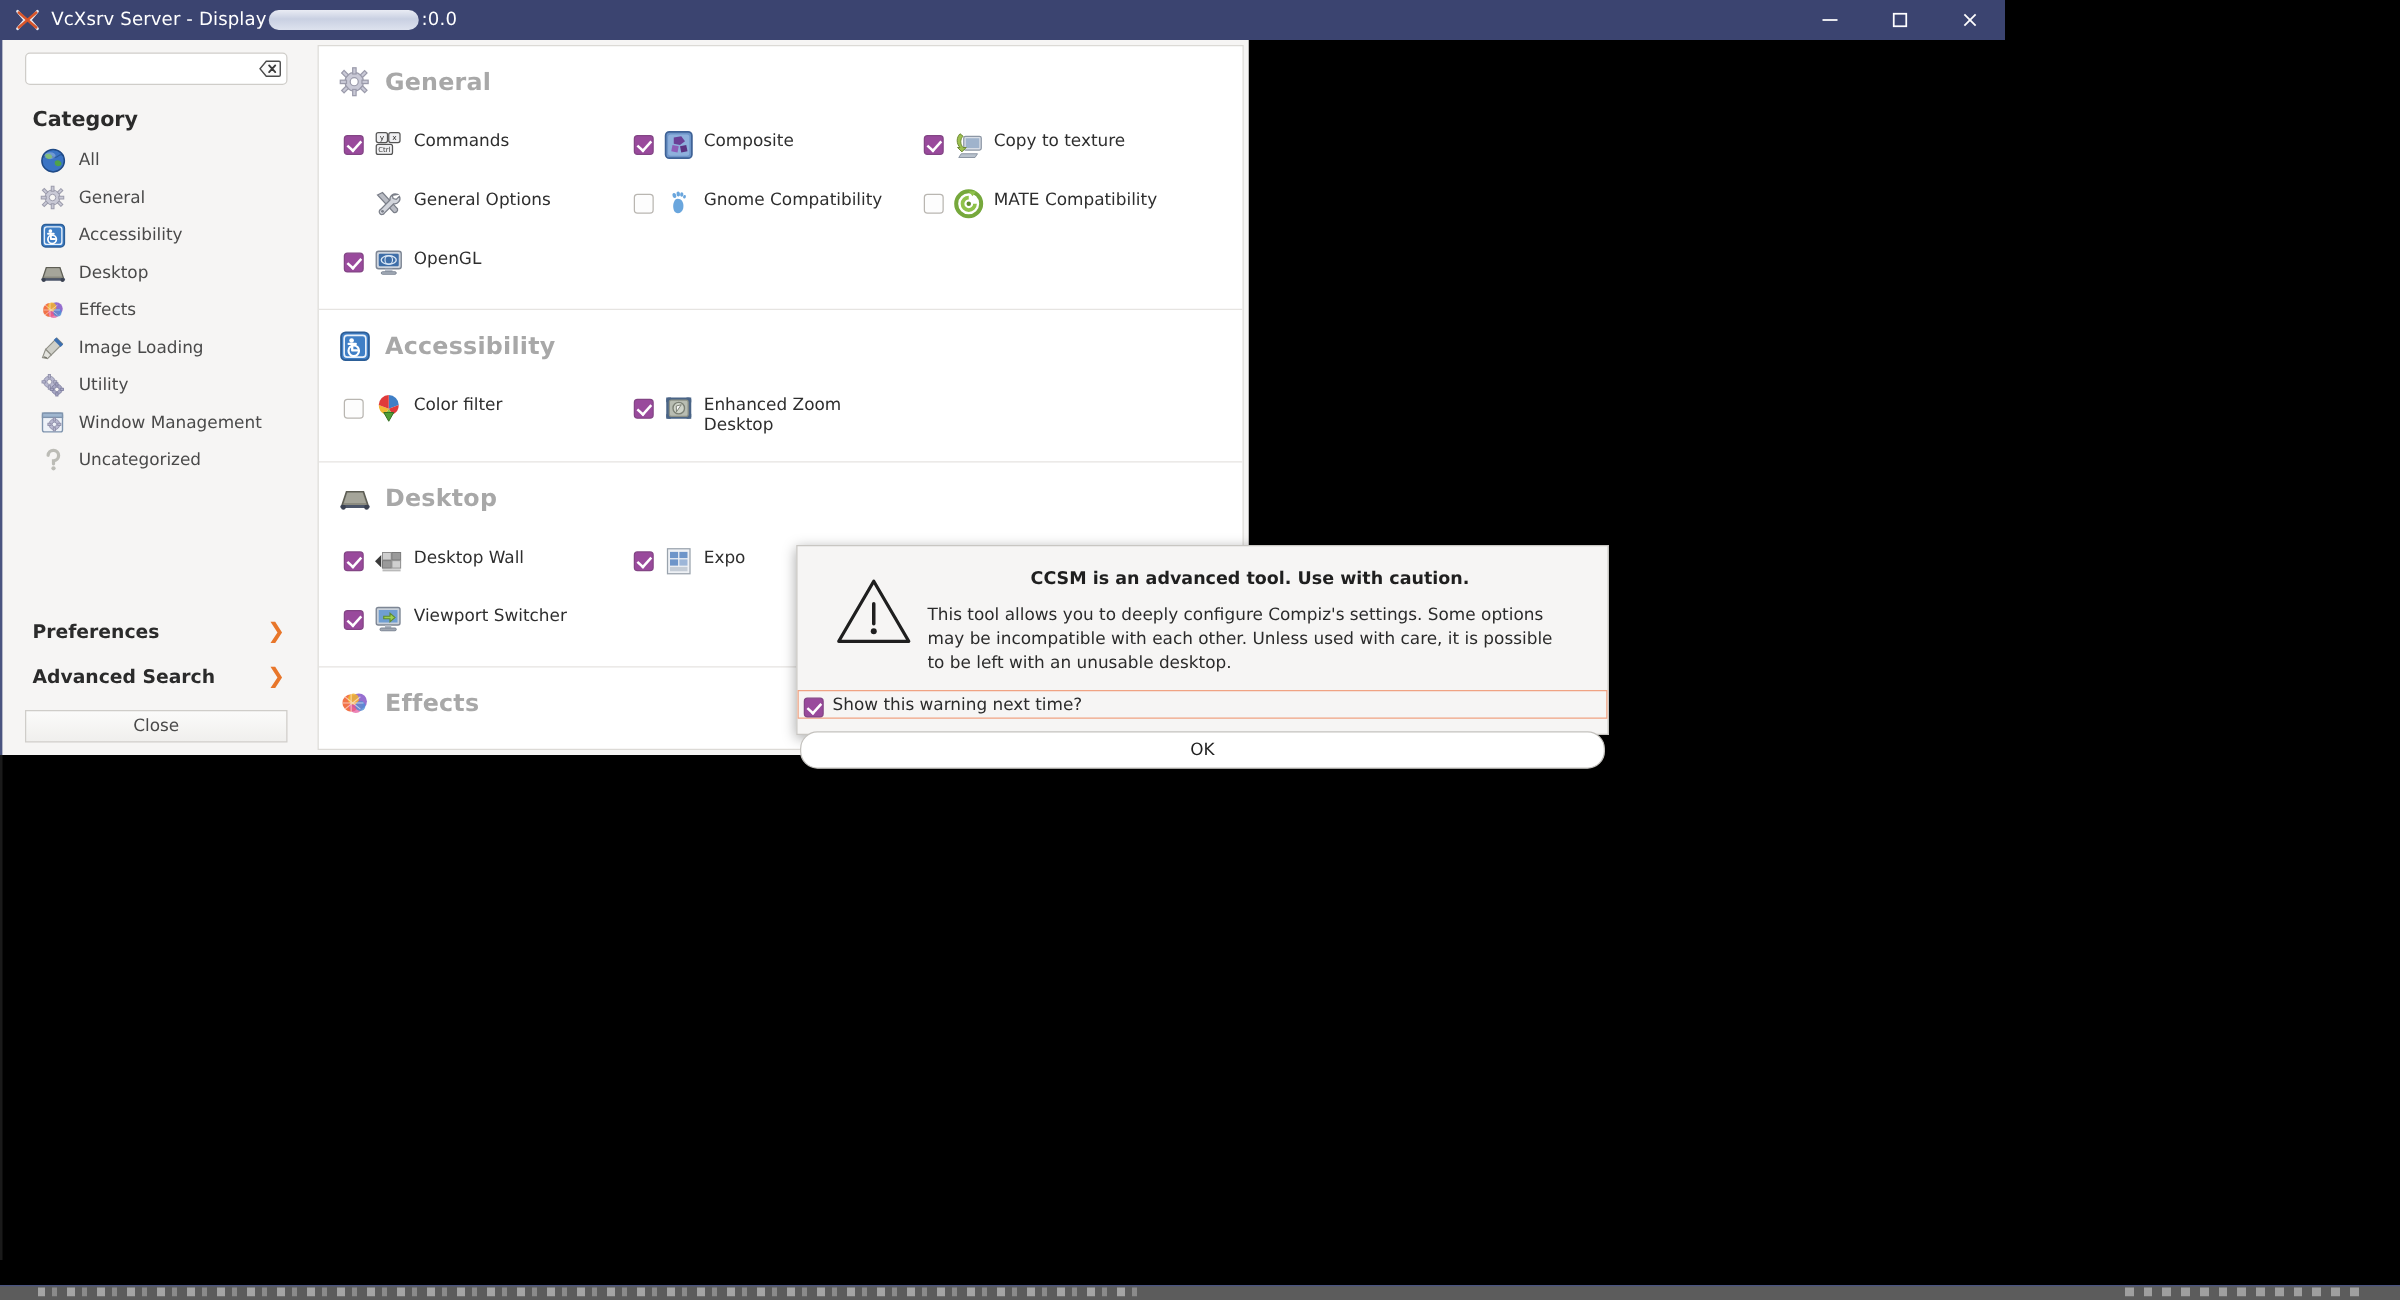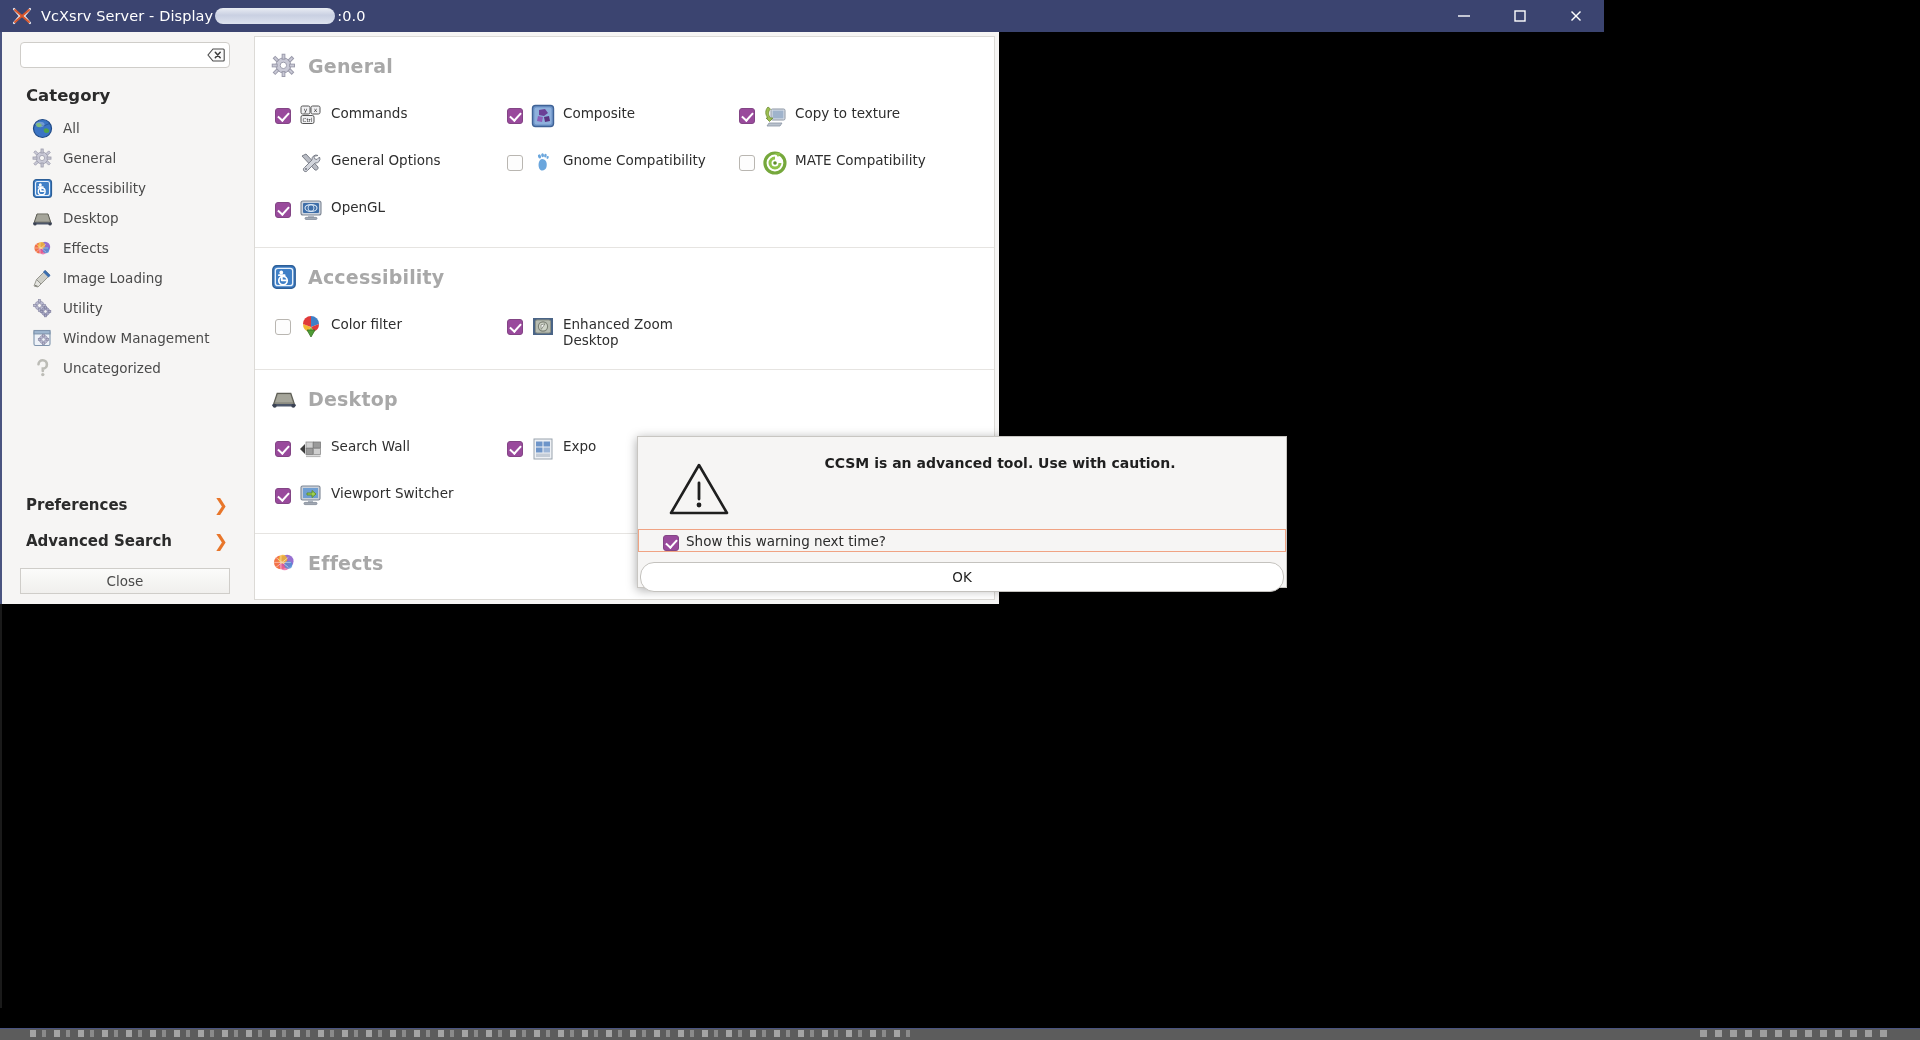--- a/index.html
+++ b/index.html
@@ -141,21 +141,21 @@
     display: flex; flex-direction: column;
   }
   .dlg-body { display: flex; padding: 14px 18px 8px 18px; flex: none; }
   .dlg-ico { width: 86px; flex: none; display: flex; align-items: flex-start; justify-content: center; padding-top: 10px; }
   .dlg-text { flex: 1; padding-right: 10px; }
   .dlg-title { font-size: 14px; font-weight: bold; color: #1f1f1f; text-align: center; padding: 4px 0 12px 0; }
   .dlg-msg { font-size: 13.5px; color: #2b2b2b; line-height: 1.42; }
   .dlg-check-row {
     margin: 4px 0 0 0; height: 31px;
     border: 1px solid #f0a383; background: #f6f5f4;
-    display: flex; align-items: center; padding-left: 24px; gap: 7px;
+    display: flex; align-items: center; padding-left: 4px; gap: 7px;
   }
   .dlg-check-row .lbl { font-size: 13.5px; color: #2b2b2b; }
   .dlg-foot { padding: 10px 0 0 0; margin-top: auto; }
   .dlg-ok {
     margin: 0 2px 2px 2px; height: 30px;
     background: #ffffff; border: 1px solid #c4c2be; border-radius: 14px;
     display: flex; align-items: center; justify-content: center;
     font-size: 13.5px; color: #1f1f1f;
   }
 
@@ -593,21 +593,21 @@
             <span class="pico">
               <svg width="26" height="26" viewBox="0 0 26 26">
                 <path d="M7 8 L2 13 L7 18 Z" fill="#3b3b3b"></path>
                 <rect x="8" y="6" width="7" height="6" fill="#cfcfcf" stroke="#8d8d8d" stroke-width=".8"></rect>
                 <rect x="15.5" y="6" width="7" height="6" fill="#9a9a9a" stroke="#7a7a7a" stroke-width=".8"></rect>
                 <rect x="8" y="12.5" width="7" height="6" fill="#9a9a9a" stroke="#7a7a7a" stroke-width=".8"></rect>
                 <rect x="15.5" y="12.5" width="7" height="6" fill="#cfcfcf" stroke="#8d8d8d" stroke-width=".8"></rect>
                 <rect x="8" y="19.5" width="14.5" height="1.6" fill="#b9b9b9"></rect>
               </svg>
             </span>
-            <span class="plabel">Search Wall</span>
+            <span class="plabel">Desktop Wall</span>
           </div>
 
           <div class="plug">
             <span class="cb on"></span>
             <span class="pico">
               <svg width="26" height="26" viewBox="0 0 26 26">
                 <rect x="4" y="3" width="18" height="20" fill="#eef1f5" stroke="#9aa3ad" stroke-width="1"></rect>
                 <rect x="6" y="5.5" width="6.5" height="5" fill="#6e95c9"></rect>
                 <rect x="13.5" y="5.5" width="6.5" height="5" fill="#6e95c9"></rect>
                 <rect x="6" y="11.5" width="6.5" height="5" fill="#6e95c9"></rect>
@@ -663,20 +663,21 @@
     <div class="dlg-body">
       <div class="dlg-ico">
         <svg width="62" height="56" viewBox="0 0 62 56">
           <path d="M31 4 L59 52 H3 Z" fill="none" stroke="#1f1f1f" stroke-width="2.6" stroke-linejoin="round"></path>
           <line x1="31" y1="22" x2="31" y2="38" stroke="#1f1f1f" stroke-width="2.8" stroke-linecap="round"></line>
           <circle cx="31" cy="44" r="2.4" fill="#1f1f1f"></circle>
         </svg>
       </div>
       <div class="dlg-text">
         <div class="dlg-title">CCSM is an advanced tool. Use with caution.</div>
+        <div class="dlg-msg">This tool allows you to deeply configure Compiz's settings. Some options may be incompatible with each other. Unless used with care, it is possible to be left with an unusable desktop.</div>
       </div>
     </div>
     <div class="dlg-check-row">
       <span class="cb on"></span>
       <span class="lbl">Show this warning next time?</span>
     </div>
     <div class="dlg-foot">
       <div class="dlg-ok">OK</div>
     </div>
   </div>

